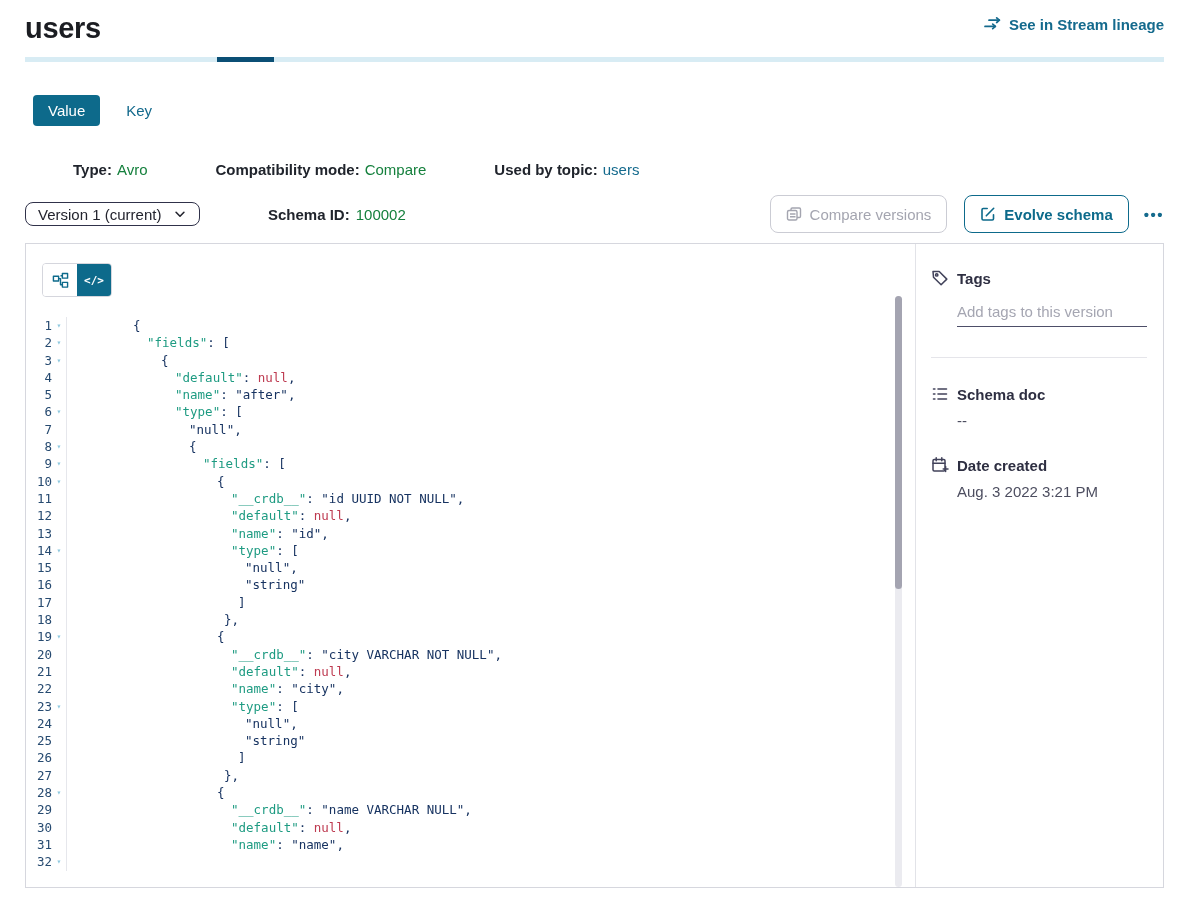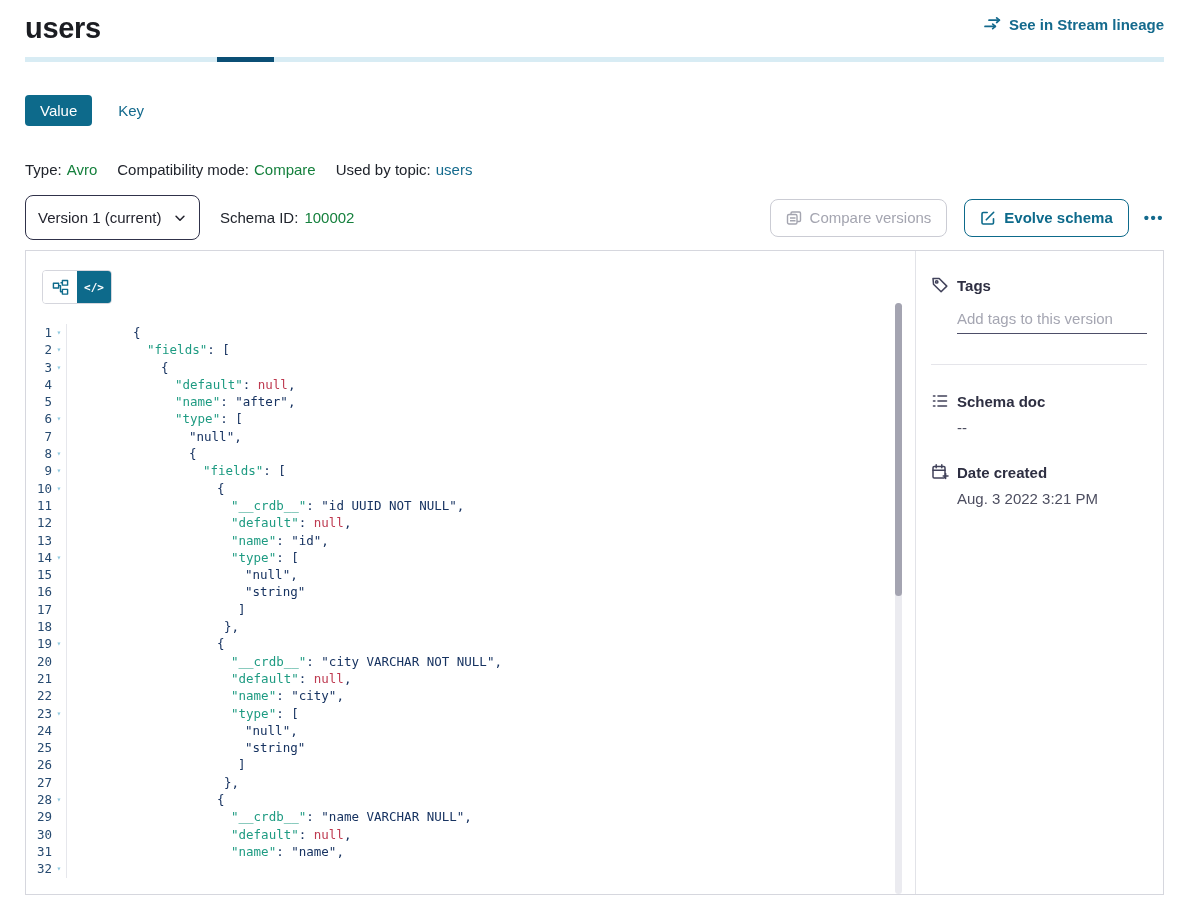--- a/index.html
+++ b/index.html
@@ -41,34 +41,35 @@
   .tab-track .active-seg { position: absolute; left: 192px; top: 0; width: 57px; height: 5px; background: #0b4f75; }
 
   
   .subtabs { margin-top: 33px; display: flex; align-items: center; gap: 26px; }
   .pill-btn {
     background: #0d6a8b; color: #ffffff;
     font-size: 15px; font-weight: 500;
     padding: 7px 15px; border-radius: 4px;
     border: none; cursor: pointer;
     font-family: "Liberation Sans", sans-serif;
+    margin-left: 8px;
   }
   .key-link { color: #146a8d; font-size: 15px; font-weight: 500; cursor: pointer; }
 
   
   .meta-row { margin-top: 35px; display: flex; gap: 20px; font-size: 15px; }
   .meta-item { display: flex; gap: 5px; }
-  .meta-label { font-weight: 400; color: #20242c; }
+  .meta-label { font-weight: 700; color: #20242c; margin-left: 48px; }
   .meta-value { color: #15803d; }
   .meta-link { color: #146a8d; cursor: pointer; }
 
   
   .version-bar { margin-top: 17px; display: flex; align-items: center; }
   .version-select {
-    width: 175px; height: 45px;
+    width: 175px; height: 24px;
     border: 1px solid #30324a; border-radius: 8px;
     background: #fff;
     display: flex; align-items: center; justify-content: space-between;
     padding: 0 12px;
     font-size: 15px; color: #23242e;
     cursor: pointer;
   }
   .schema-id { margin-left: 20px; display: flex; gap: 6px; font-size: 15px; }
   .vb-spacer { flex: 1; }
   .btn-outline {

